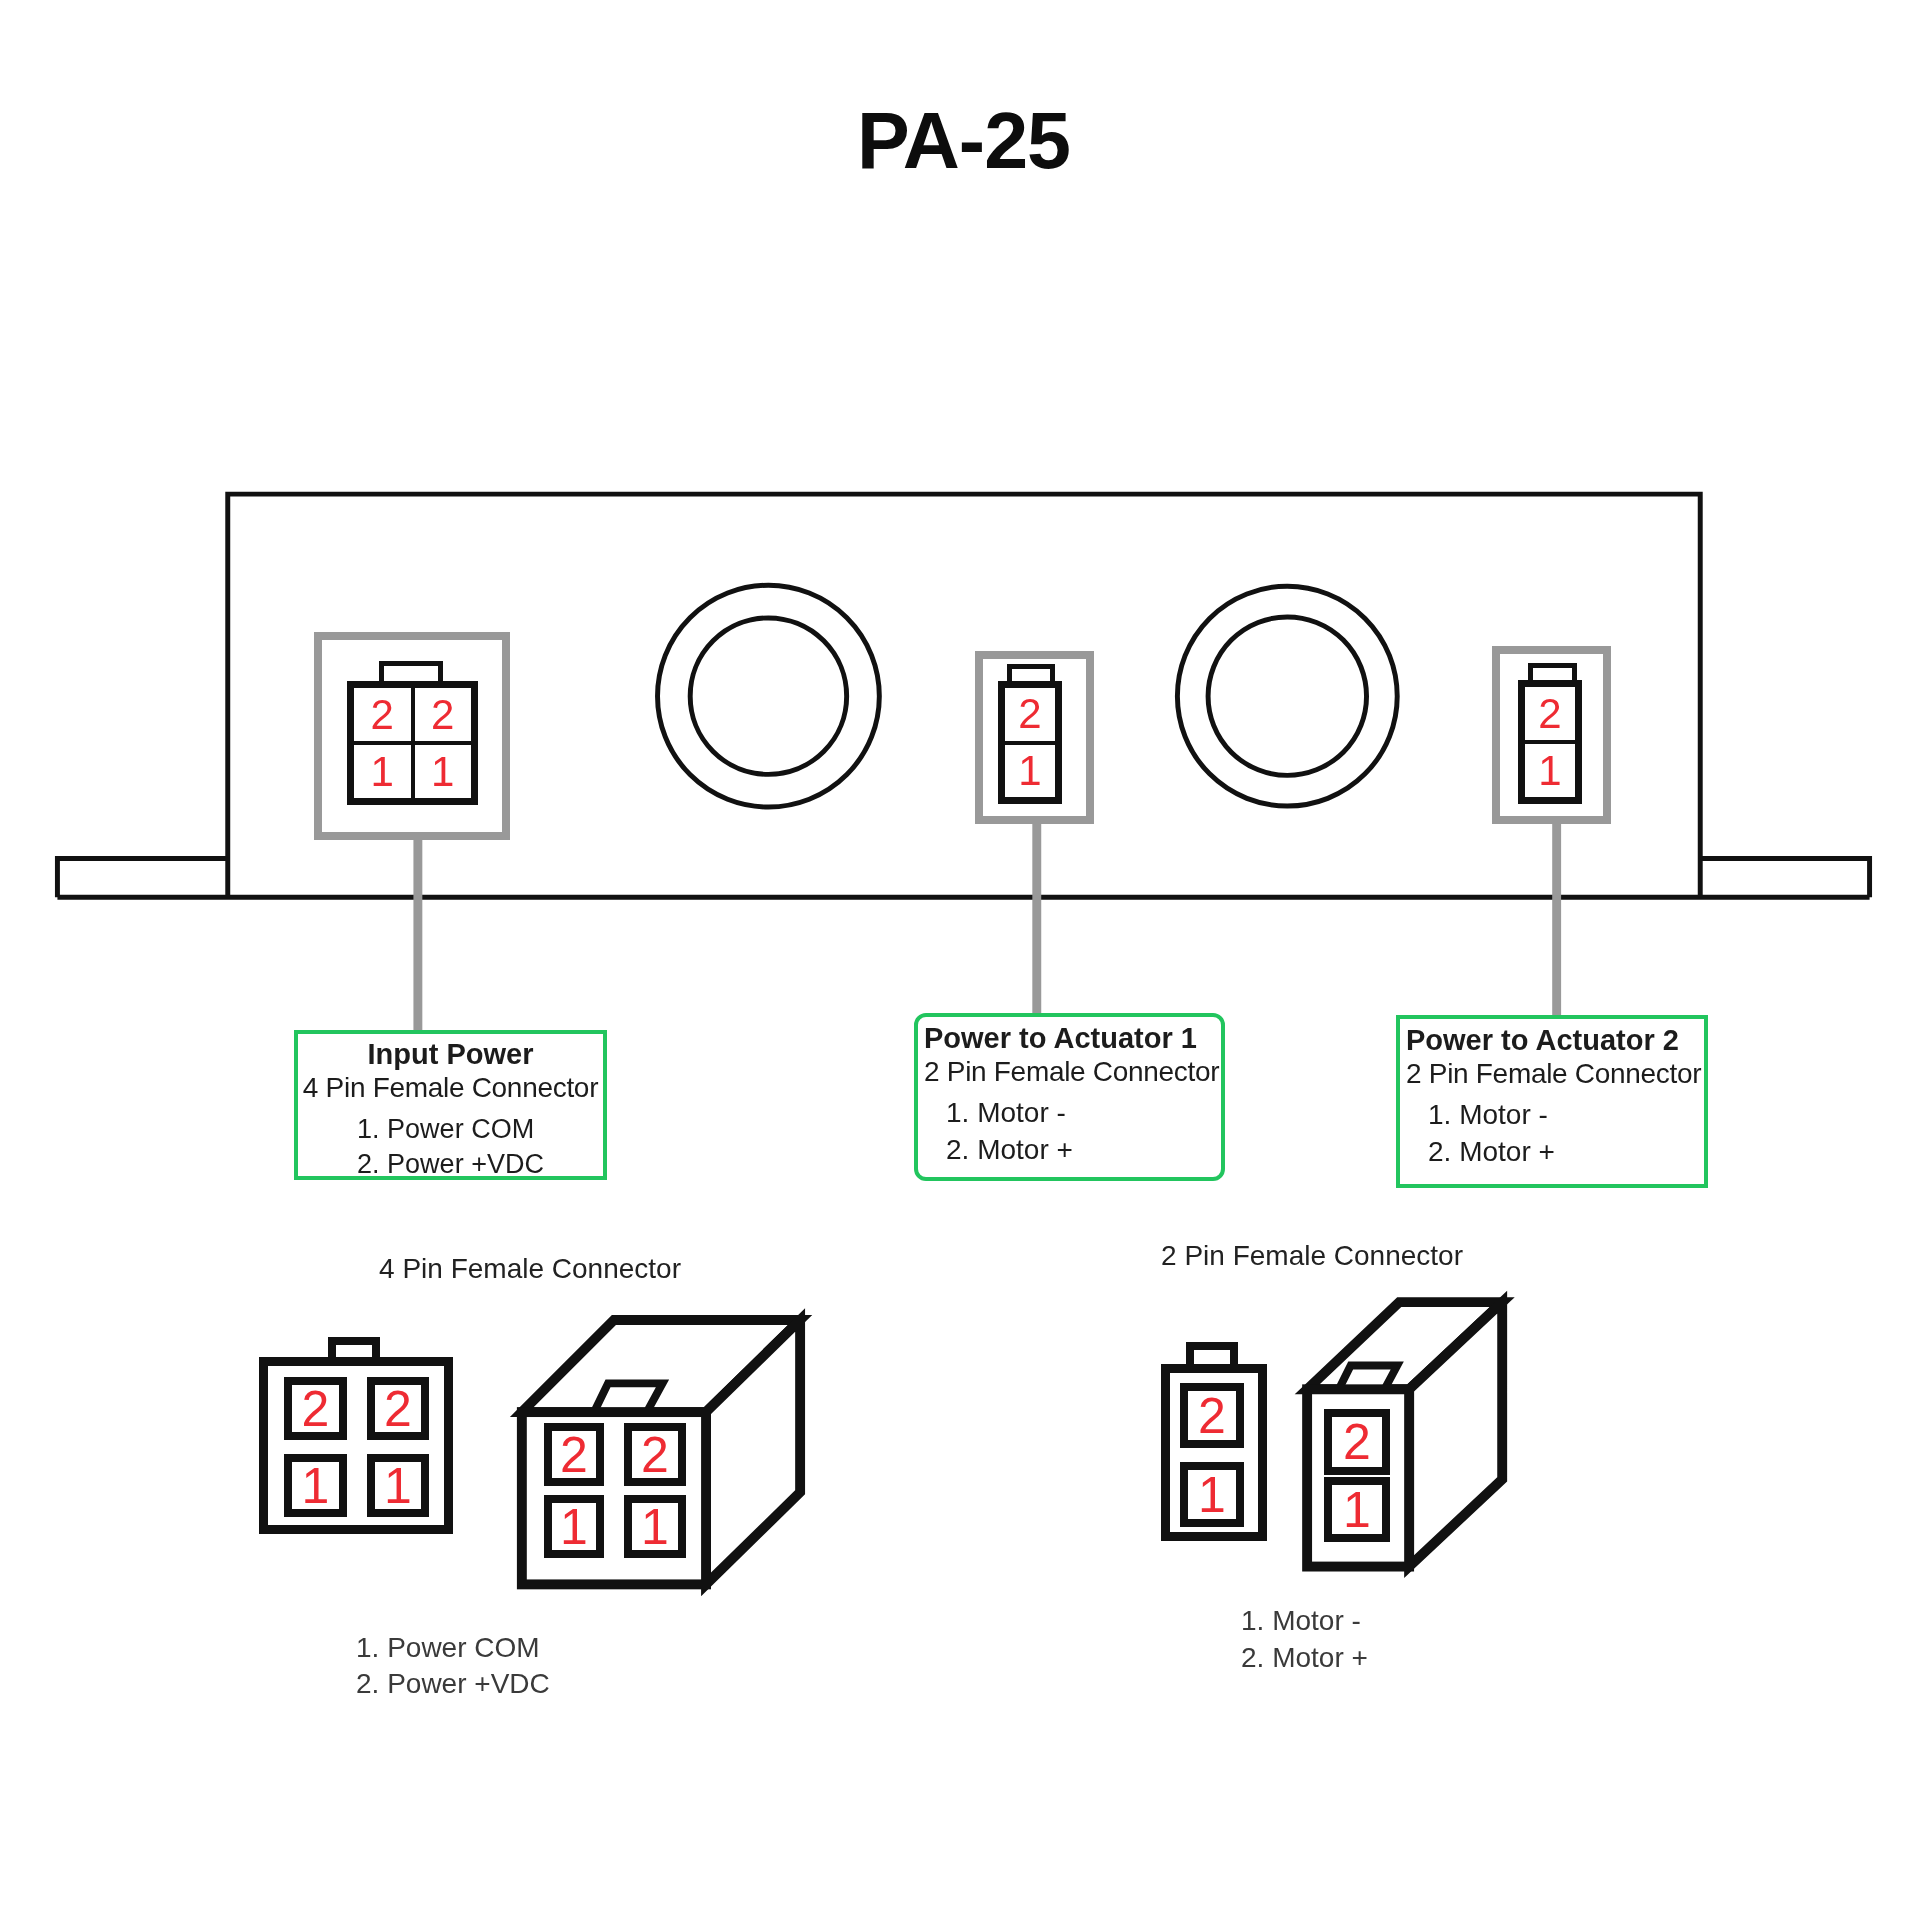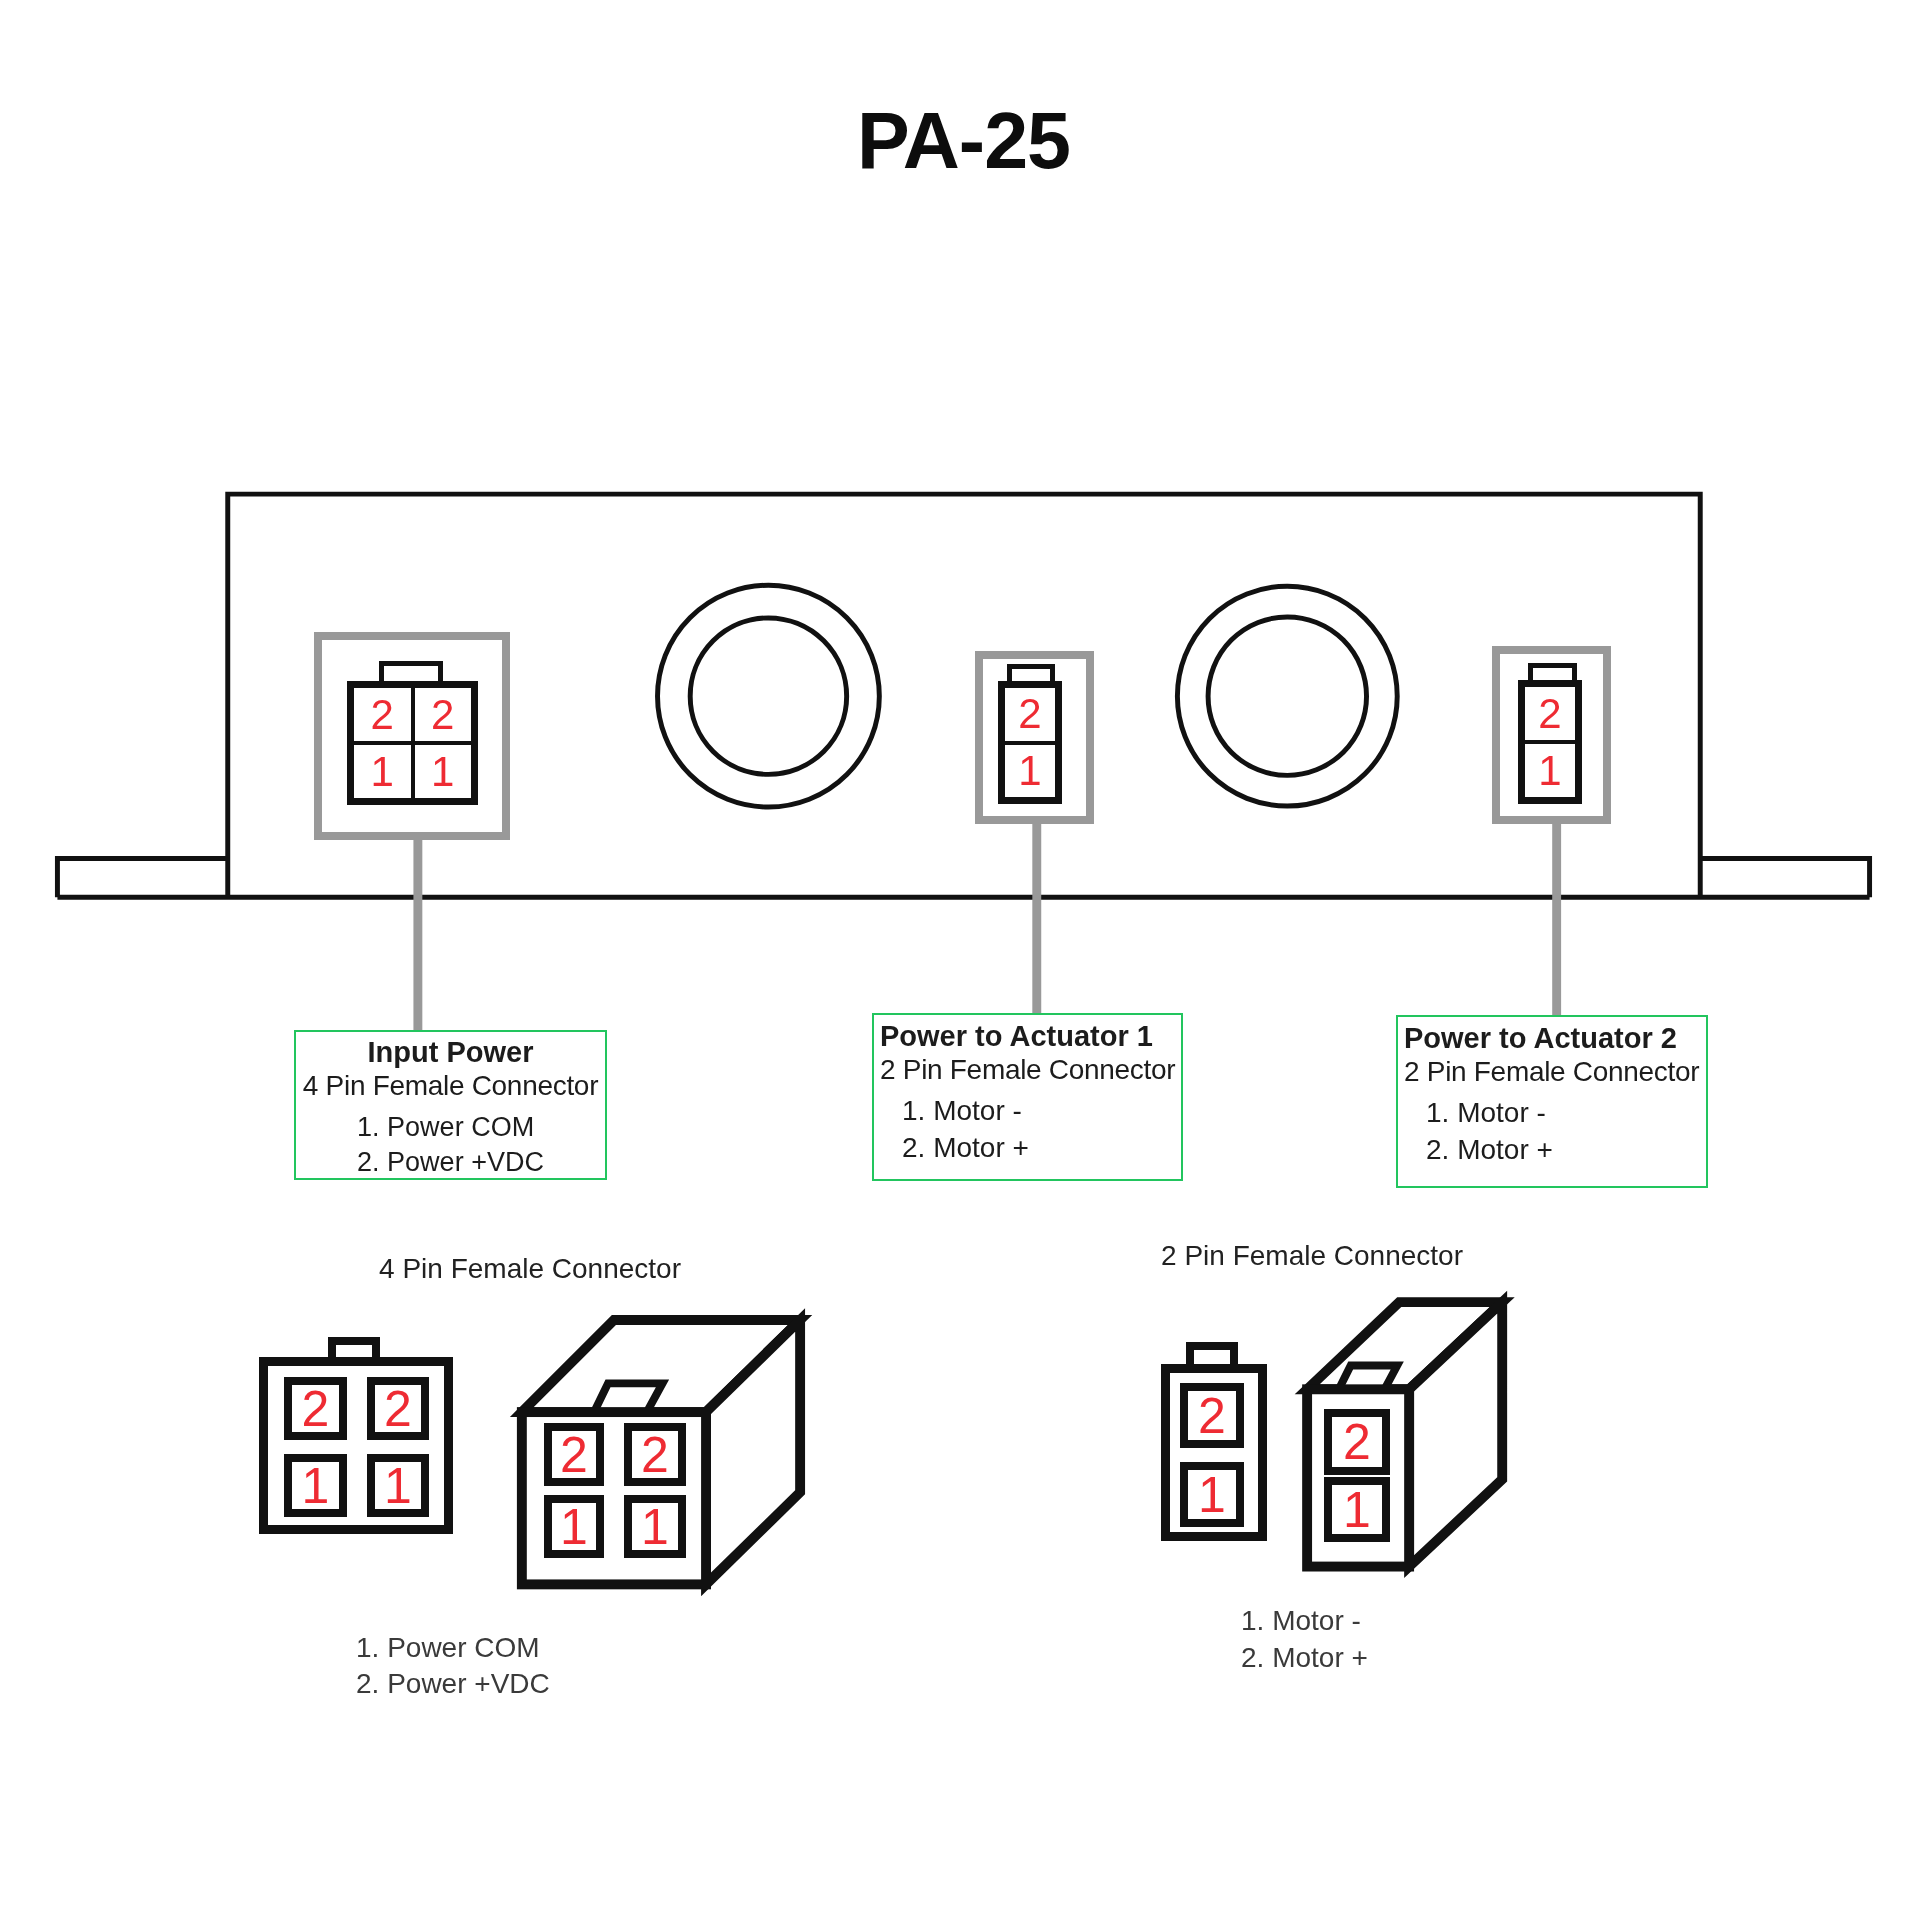--- a/index.html
+++ b/index.html
@@ -15,21 +15,21 @@
   
   .grayframe{border:8px solid #999;background:#fff;}
   .tab{background:#fff;border:5px solid #111;border-bottom:none;}
   .pingrid{background:#fff;border:5px solid #111;display:grid;}
   .pingrid>div{border:2px solid #111;display:flex;align-items:center;justify-content:center;
                color:#ee2b33;font-size:42px;font-weight:normal;}
   .g22{grid-template-columns:1fr 1fr;grid-template-rows:1fr 1fr;}
   .g12{grid-template-rows:1fr 1fr;}
 
   
-  .lb{border:2px solid #22c55e;background:#fff;color:#1c1c1c;}
+  .lb{border:4px solid #22c55e;background:#fff;color:#1c1c1c;}
   .lb .t{font-weight:bold;font-size:29px;line-height:34px;white-space:nowrap;}
   .lb .s{font-size:28px;line-height:34px;white-space:nowrap;letter-spacing:-0.3px;}
   .lb .p{font-size:28px;line-height:37px;white-space:nowrap;}
   .lb1{text-align:center;padding-top:3px;}
   .lb1 .pins{display:inline-block;text-align:left;margin-top:7px;font-size:27px;line-height:35px;}
   .lb23{text-align:left;padding:4px 6px;}
   .lb23 .pins{margin-top:5px;padding-left:22px;}
 
   
   .heading{font-size:28px;line-height:32px;color:#222;text-align:center;white-space:nowrap;}
@@ -107,21 +107,21 @@
 
   <div class="abs lb lb1" style="left:294px;top:1030px;width:313px;height:150px;">
     <div class="t">Input Power</div>
     <div class="s">4 Pin Female Connector</div>
     <div class="pins">
       <div>1. Power COM</div>
       <div>2. Power +VDC</div>
     </div>
   </div>
 
-  <div class="abs lb lb23" style="left:872px;top:1013px;width:311px;height:168px;">
+  <div class="abs lb lb23" style="left:914px;top:1013px;width:311px;height:168px;border-radius:12px;">
     <div class="t">Power to Actuator 1</div>
     <div class="s">2 Pin Female Connector</div>
     <div class="pins">
       <div class="p">1. Motor -</div>
       <div class="p">2. Motor +</div>
     </div>
   </div>
 
   <div class="abs lb lb23" style="left:1396px;top:1015px;width:312px;height:173px;">
     <div class="t">Power to Actuator 2</div>

